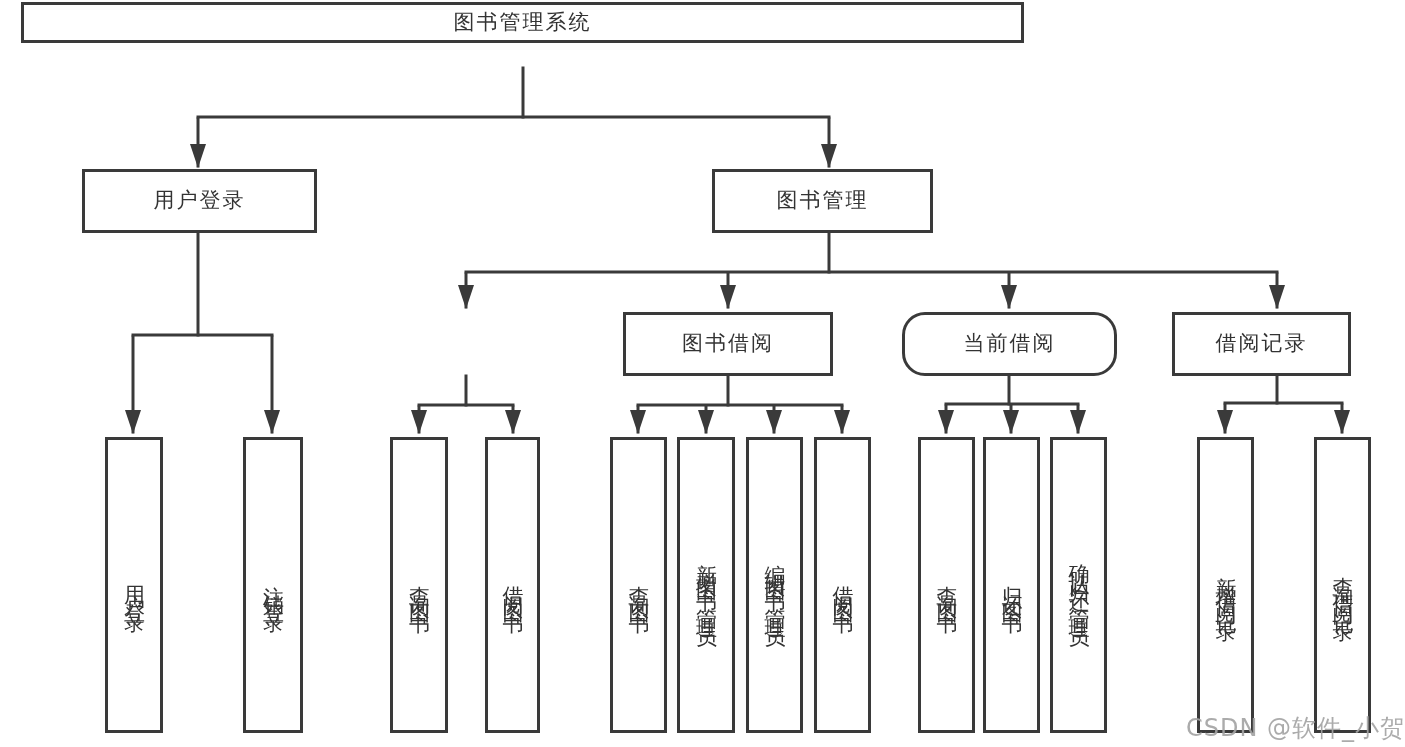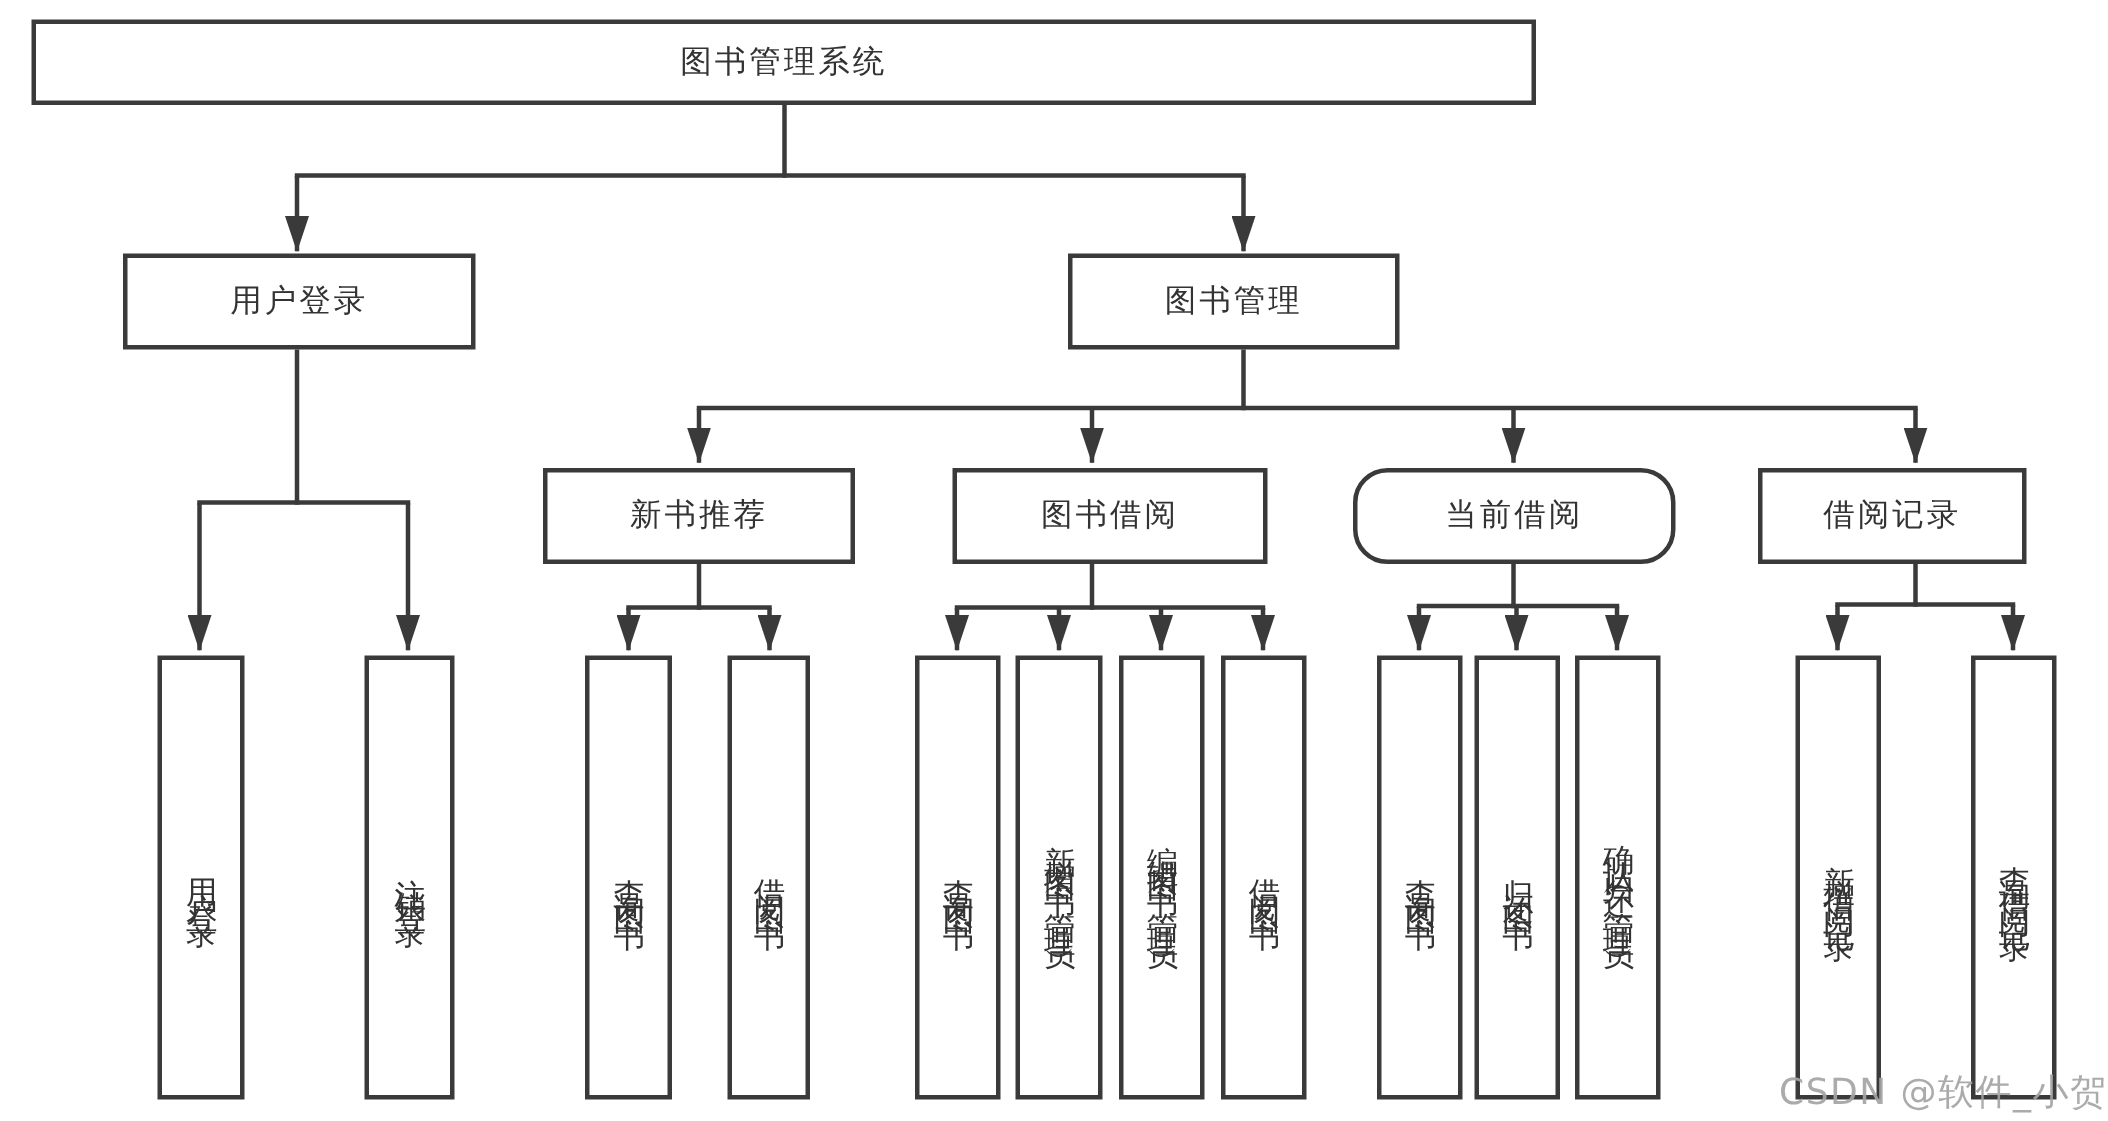--- a/index.html
+++ b/index.html
@@ -99,30 +99,29 @@
       <path d="M1011,406 V432" marker-end="url(#ah)"></path>
       <path d="M1078,406 V432" marker-end="url(#ah)"></path>
 
       <path d="M1277,376 V403"></path>
       <path d="M1225,403 H1342"></path>
       <path d="M1225,405 V432" marker-end="url(#ah)"></path>
       <path d="M1342,405 V432" marker-end="url(#ah)"></path>
     </g>
   </svg>
 
-  <div class="node" style="left:21px; top:13px; width:1003px; height:57px;">图书管理系统</div>
+  <div class="node" style="left:21px; top:2px; width:1003px; height:41px;">图书管理系统</div>
 
   <div class="node" style="left:82px; top:169px; width:235px; height:64px;">用户登录</div>
   <div class="node" style="left:712px; top:169px; width:221px; height:64px;">图书管理</div>
 
   <div class="node vnode" style="left:105px; top:437px; width:58px; height:296px;">用户登录</div>
   <div class="node vnode" style="left:243px; top:437px; width:60px; height:296px;">注销登录</div>
 
-  <div class="node" style="left:362px; top:312px; width:208px; height:64px;">新书推荐</div>
-  <div class="node" style="left:623px; top:312px; width:210px; height:64px;margin-left:12px;">图书借阅</div>
+  <div class="node" style="left:623px; top:312px; width:210px; height:64px;">图书借阅</div>
   <div class="node" style="left:902px; top:312px; width:215px; height:64px;border-radius:23px;">当前借阅</div>
   <div class="node" style="left:1172px; top:312px; width:179px; height:64px;">借阅记录</div>
 
   <div class="node vnode" style="left:390px; top:437px; width:58px; height:296px;">查询图书</div>
   <div class="node vnode" style="left:485px; top:437px; width:55px; height:296px;">借阅图书</div>
 
   <div class="node vnode" style="left:610px; top:437px; width:57px; height:296px;">查询图书</div>
   <div class="node vnode" style="left:677px; top:437px; width:58px; height:296px;">新增图书（管理员）</div>
   <div class="node vnode" style="left:746px; top:437px; width:57px; height:296px;">编辑图书（管理员）</div>
   <div class="node vnode" style="left:814px; top:437px; width:57px; height:296px;">借阅图书</div>

